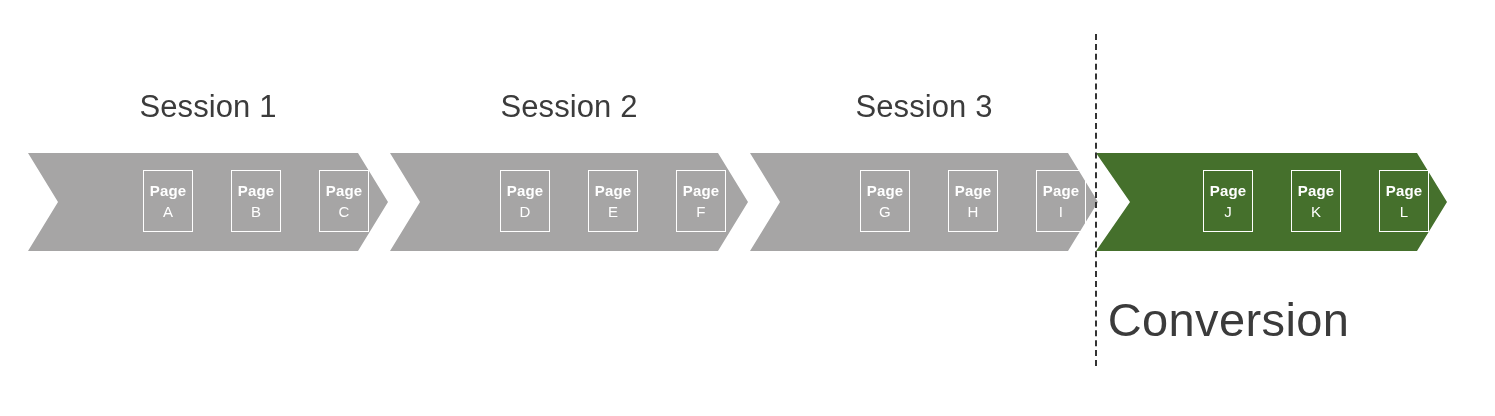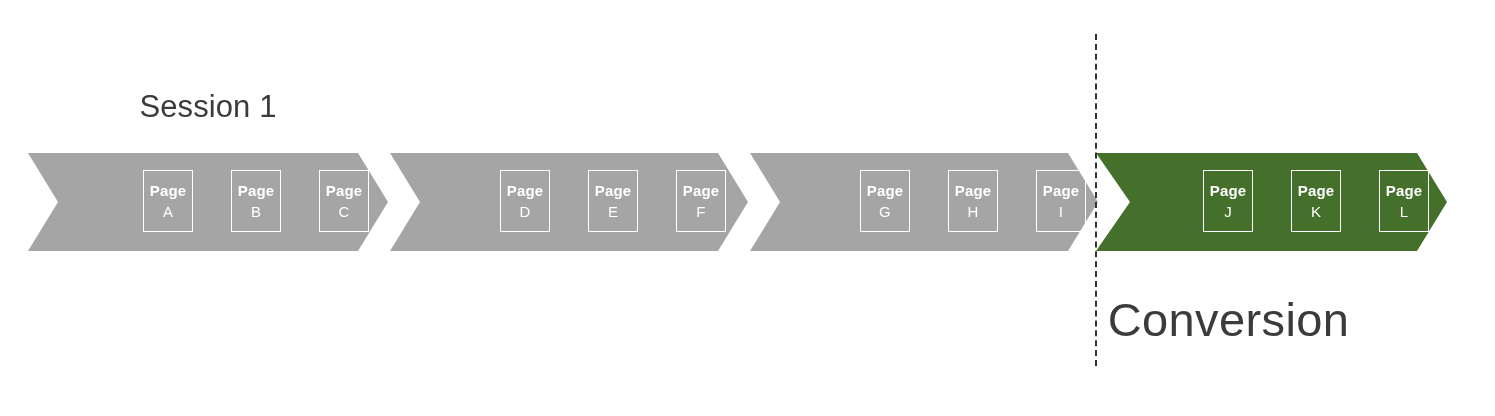--- a/index.html
+++ b/index.html
@@ -132,23 +132,25 @@
 <body>
 
 <div id="canvas">
 
   <div id="sessions-layer">
       <div class="session" style="left: 28px; width: 360px;">
         <div class="session-title">Session 1</div>
         <div class="chevron gray"></div>
       </div>
       <div class="session" style="left: 390px; width: 358px;">
+        <div class="session-title">Session 2</div>
         <div class="chevron gray"></div>
       </div>
       <div class="session" style="left: 750px; width: 348px;">
+        <div class="session-title">Session 3</div>
         <div class="chevron gray"></div>
       </div>
       <div class="session" style="left: 1096px; width: 351px;">
         <div class="chevron green"></div>
       </div>
     </div>
 
   <div class="divider"></div>
 
   <div class="conversion">Conversion</div>

